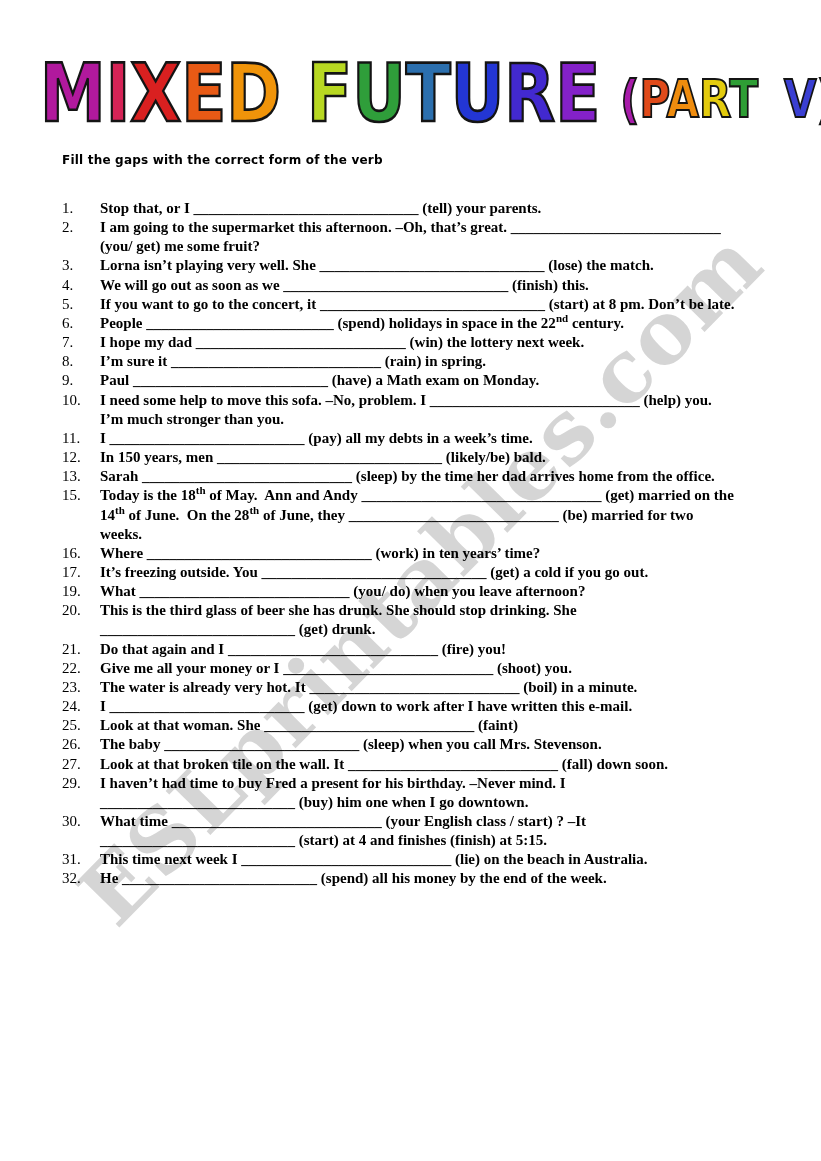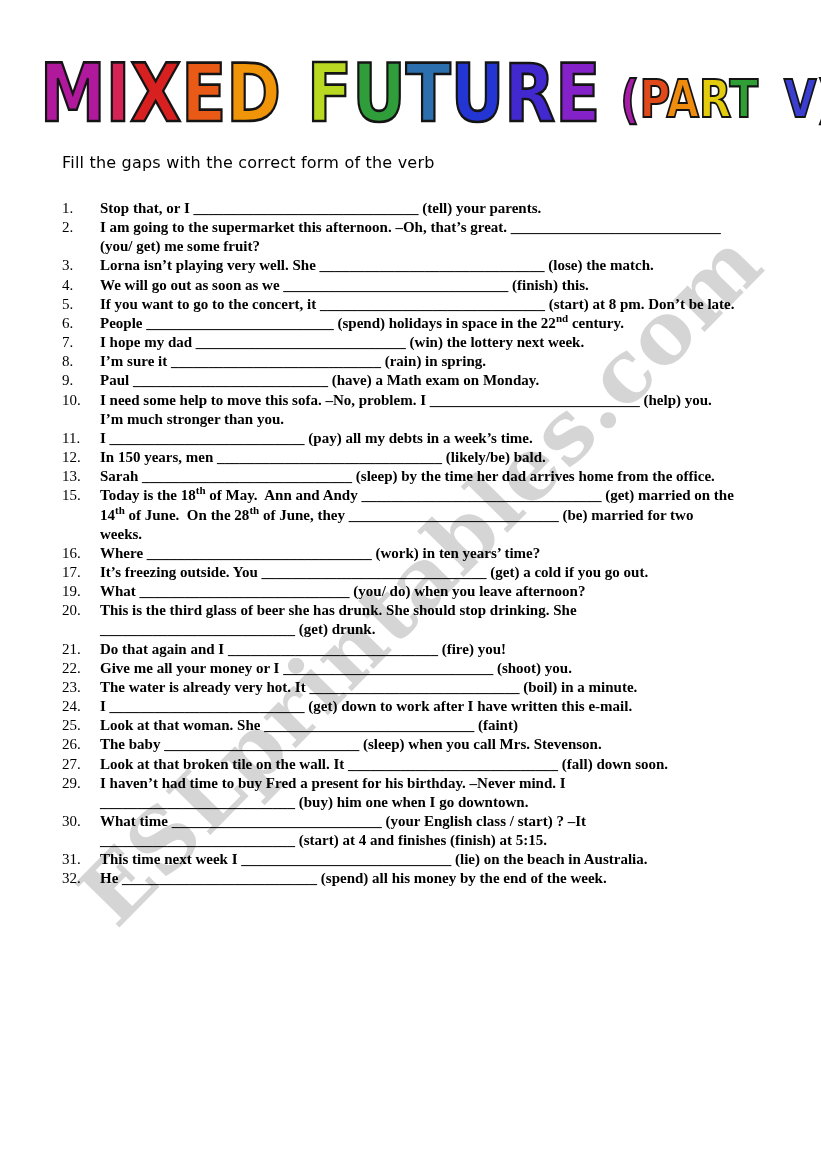--- a/index.html
+++ b/index.html
@@ -59,22 +59,22 @@
   .title-main .tl { -webkit-text-stroke: 2.2px #141414; }
   .title-small .tl { -webkit-text-stroke: 1.7px #141414; }
   .wordgap { display: inline-block; width: 26px; }
   
   .subtitle {
     position: absolute;
     left: 62px;
     top: 153px;
     z-index: 1;
     font-family: "DejaVu Sans", sans-serif;
-    font-weight: normal;
-    font-size: 16px;
+    font-weight: bold;
+    font-size: 12px;
     letter-spacing: 0.2px;
   }
   
   .exercise {
     position: absolute;
     left: 62px;
     top: 199px;
     right: 24px;
     z-index: 1;
     font-size: 15px;

